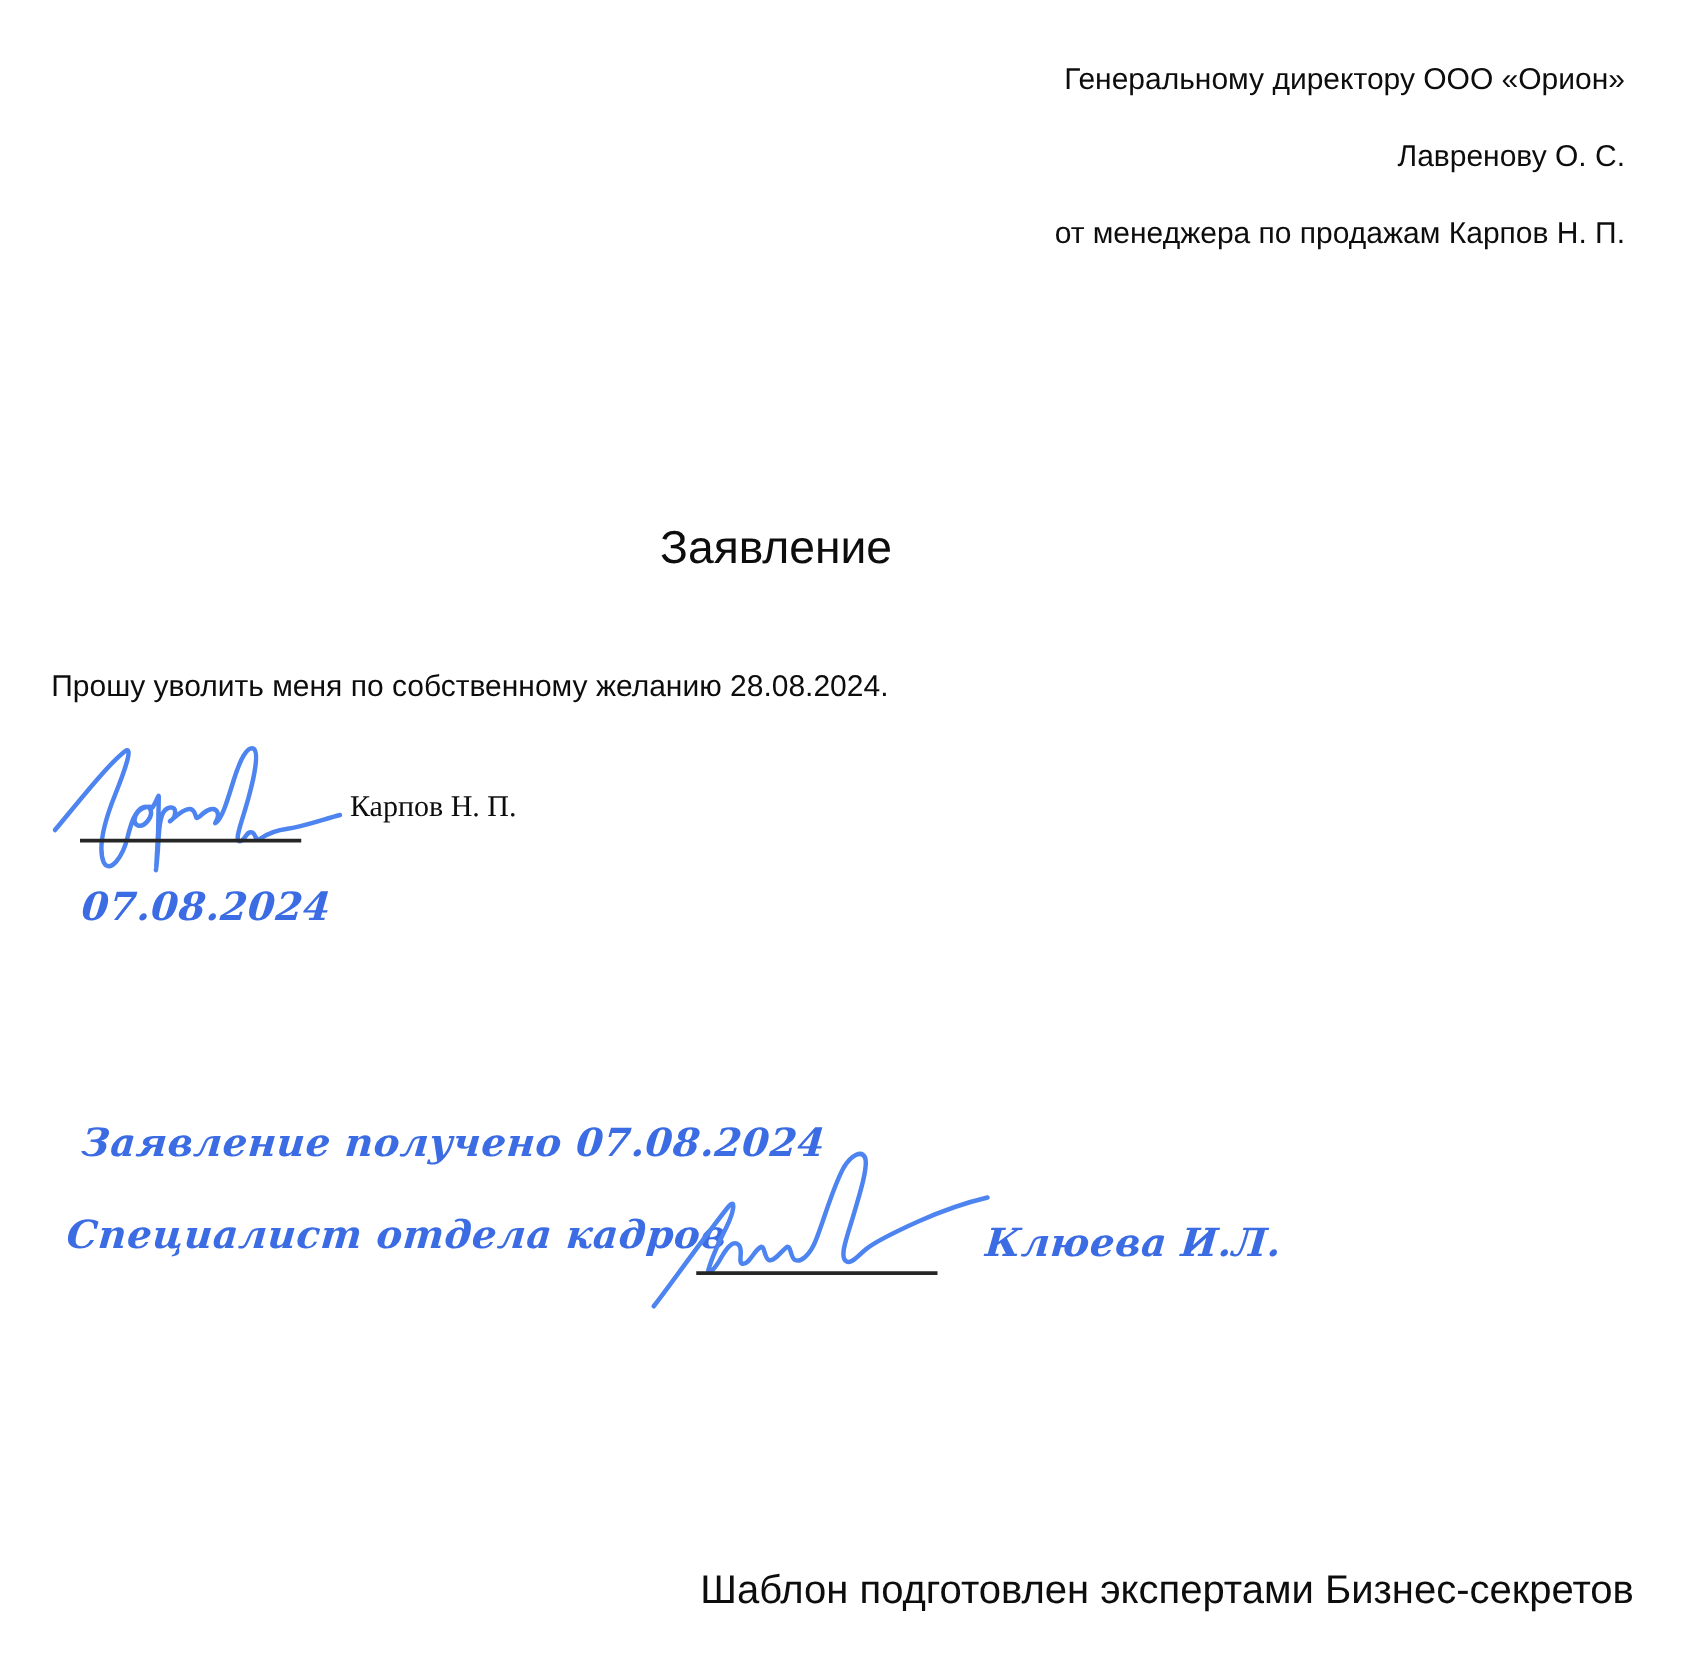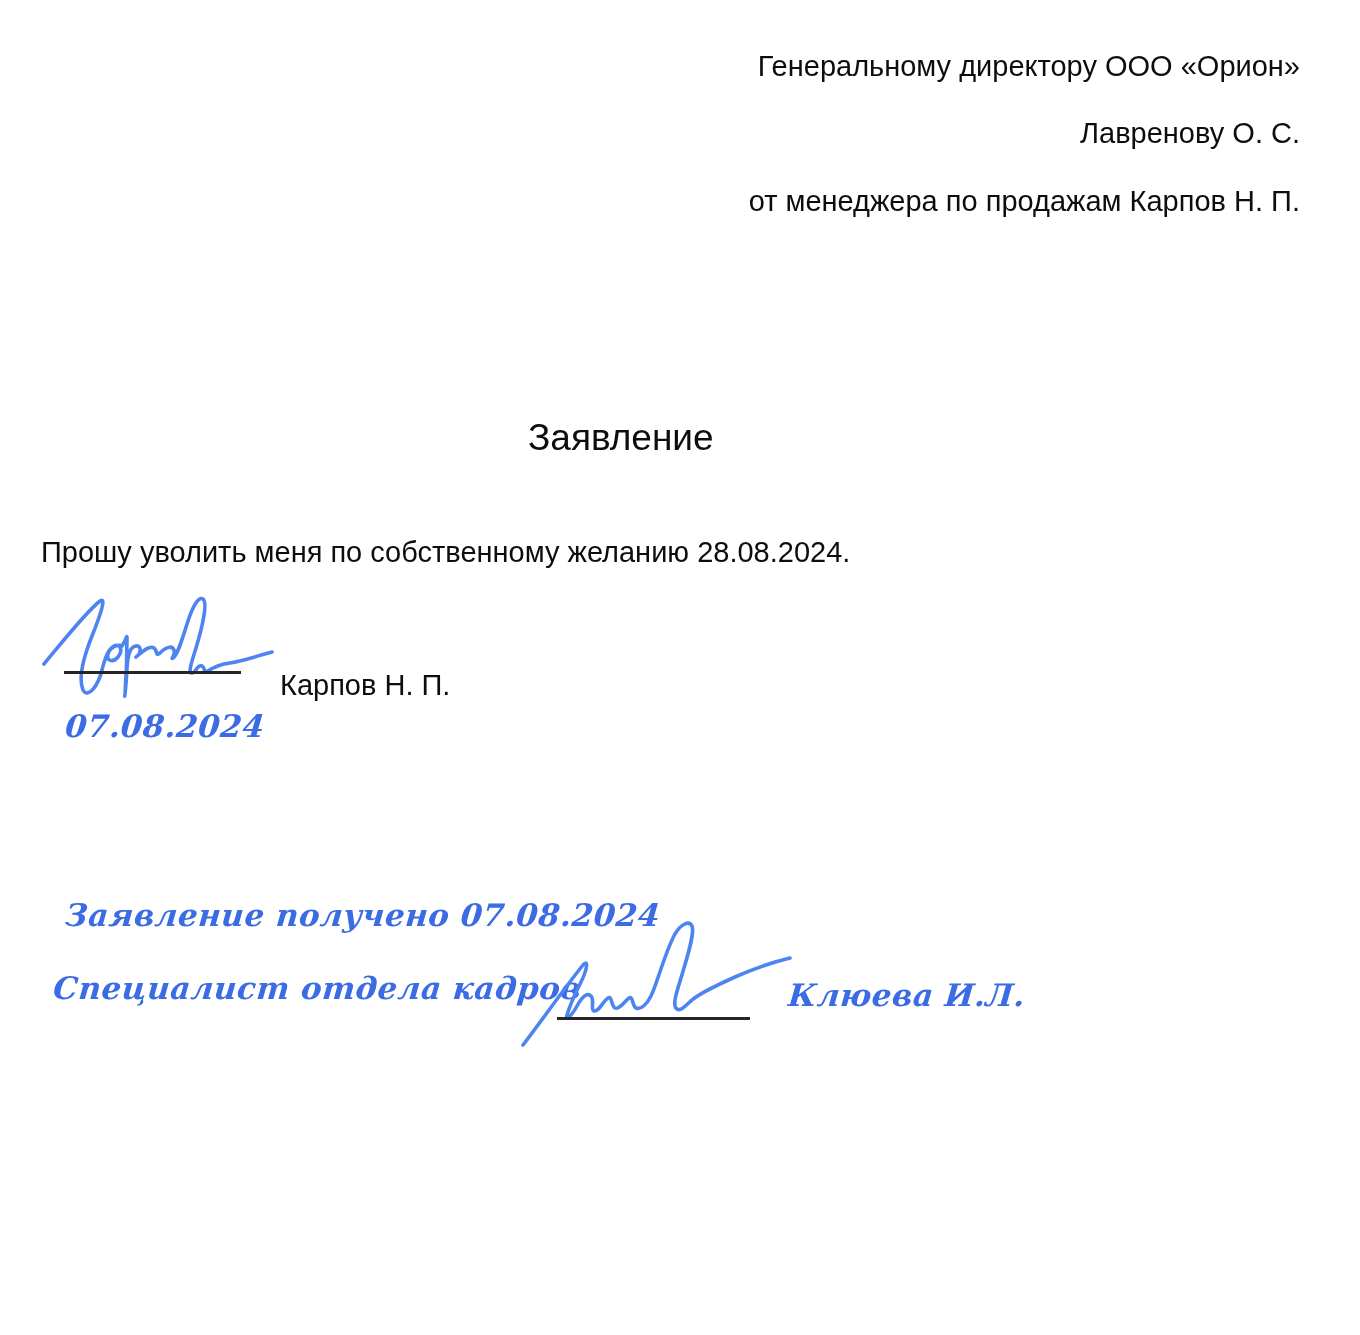--- a/index.html
+++ b/index.html
@@ -19,42 +19,42 @@
     background: var(--page-background);
     overflow: hidden;
     font-family: "Liberation Sans", sans-serif;
     color: var(--text-black);
   }
   .abs { position: absolute; }
 
   
   .typed {
     font-family: "Liberation Sans", sans-serif;
-    font-size: 29px;
+    font-size: 24px;
     line-height: 1.15;
     color: var(--text-black);
     white-space: nowrap;
   }
   .header-block {
     right: 60px;
     top: 50px;
     display: flex;
     flex-direction: column;
     align-items: flex-end;
     gap: 34px;
     text-align: right;
   }
   .doc-title {
     left: 528px;
     top: 390px;
     font-size: 37px;
     margin-top: 27px;
   }
   .body-line { left: 41px; top: 536px; }
-  .employee-name { left: 280px; top: 669px; }
+  .employee-name { left: 280px; top: 633px; font-family: Liberation Serif, serif; }
   .footer-line { right: 53px; top: 1253px; font-size: 32px; }
 
   
   .handwriting {
     font-family: "DejaVu Serif", serif;
     font-style: italic;
     font-weight: 600;
     color: var(--handwriting-blue);
     white-space: nowrap;
     transform: skewX(-5deg);
@@ -154,14 +154,15 @@
              C186,6 194,2 197,8
              C200,15 192,40 186,60
              C181,76 177,88 182,91
              C186,94 192,86 197,82
              C204,76 220,68 240,59
              C258,51 278,44 295,40"></path>
   </svg>
   <div class="abs sig-underline underline-klyueva"></div>
   <div class="abs handwriting hr-name">Клюева И.Л.</div>
 
+  <div class="abs typed footer-line">Шаблон подготовлен экспертами Бизнес-секретов</div>
 
 </div>
 
 </body></html>

